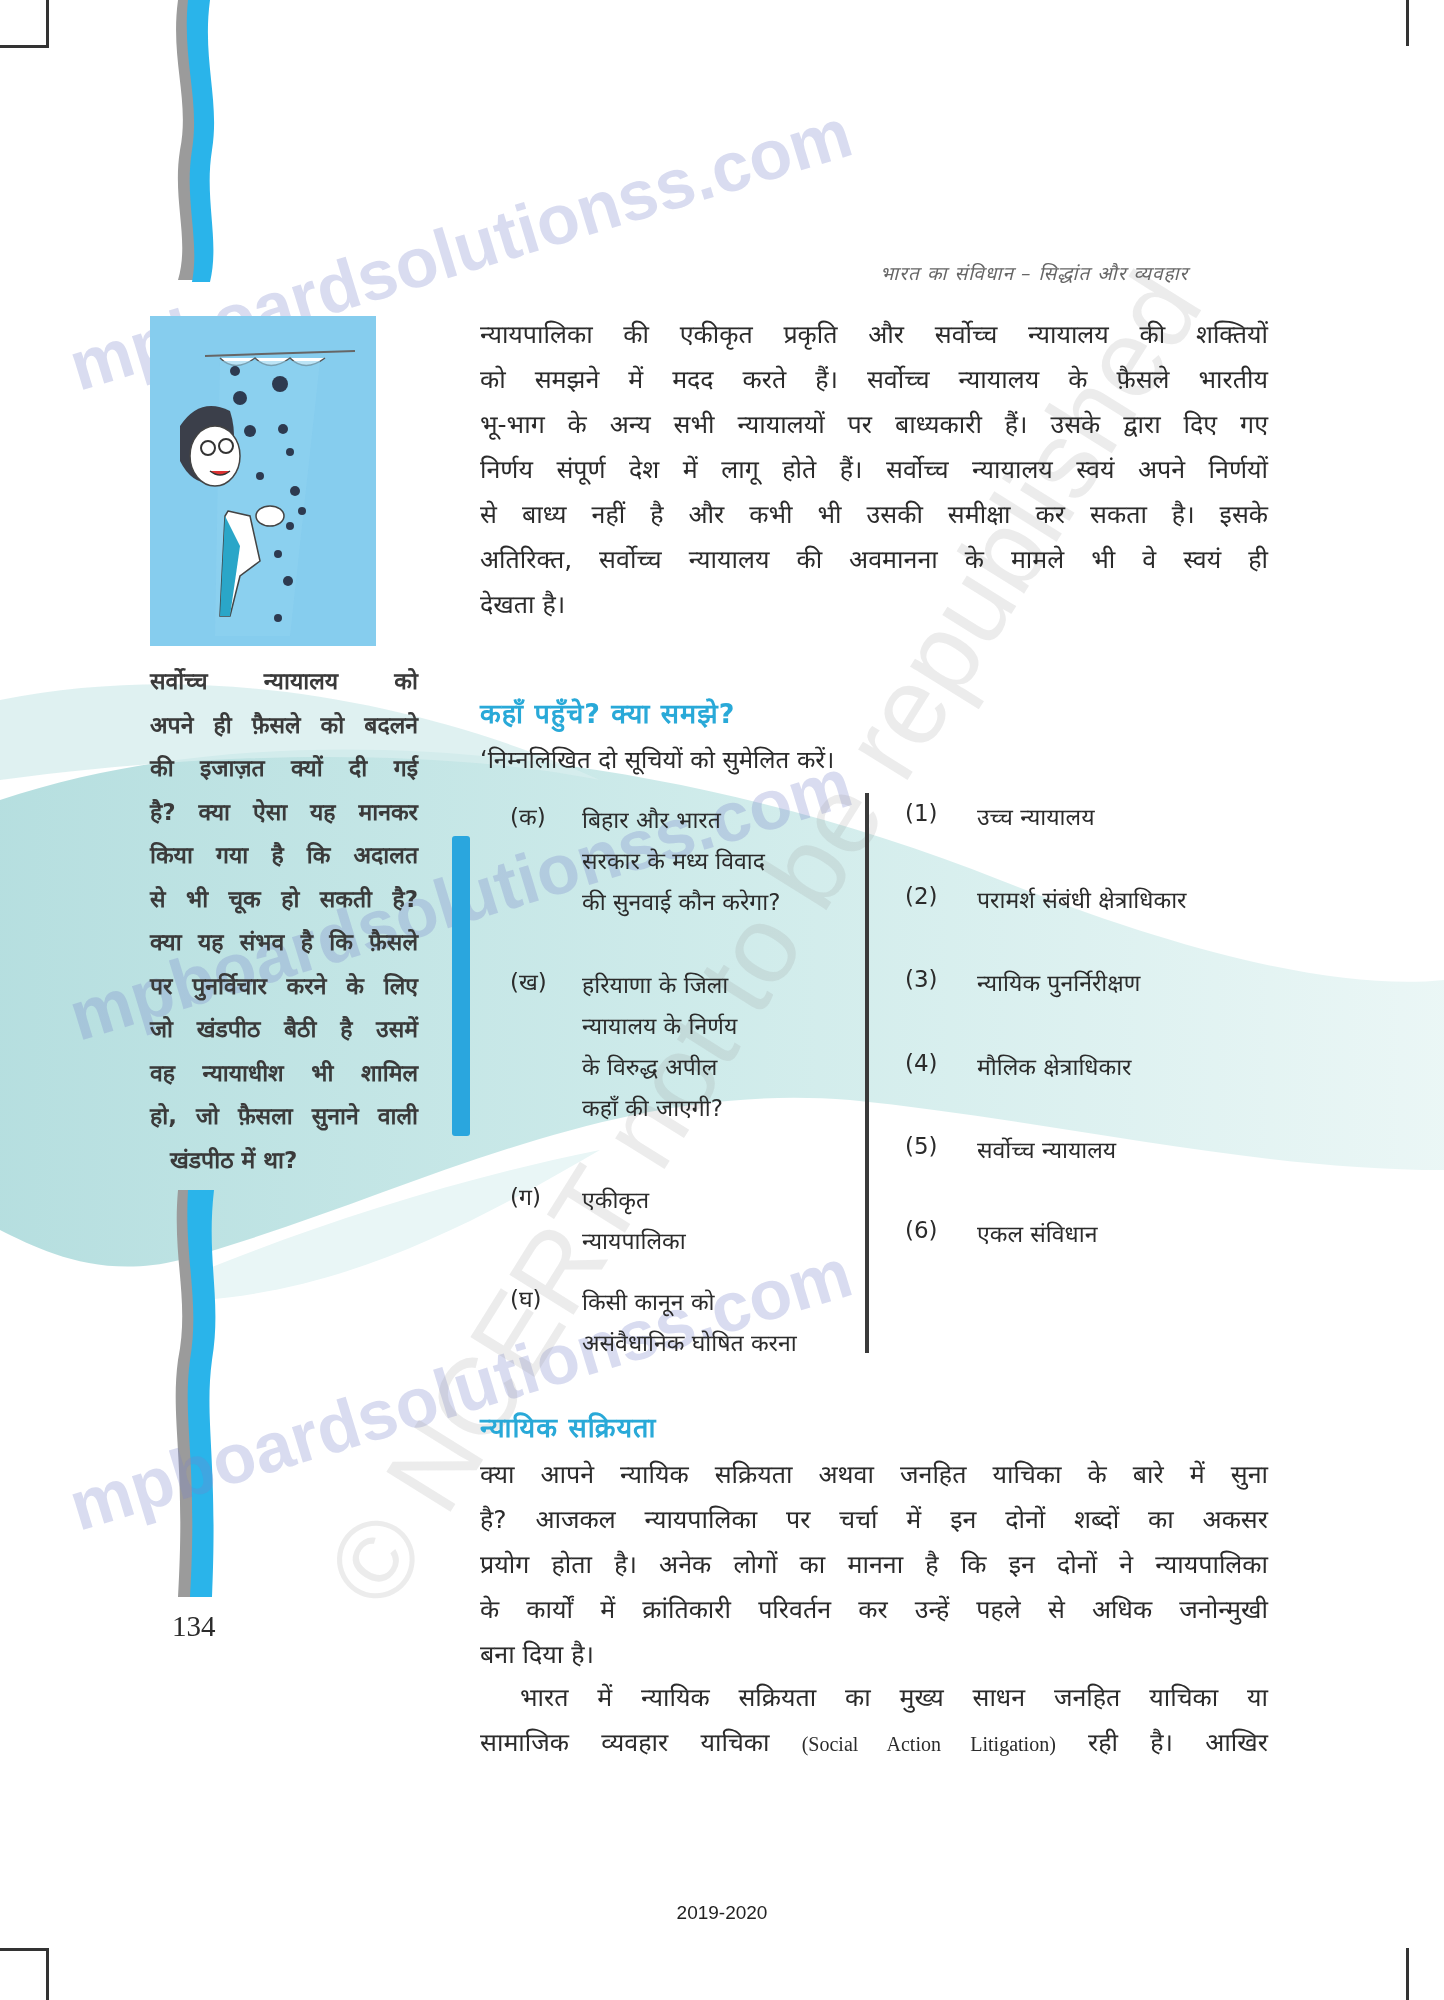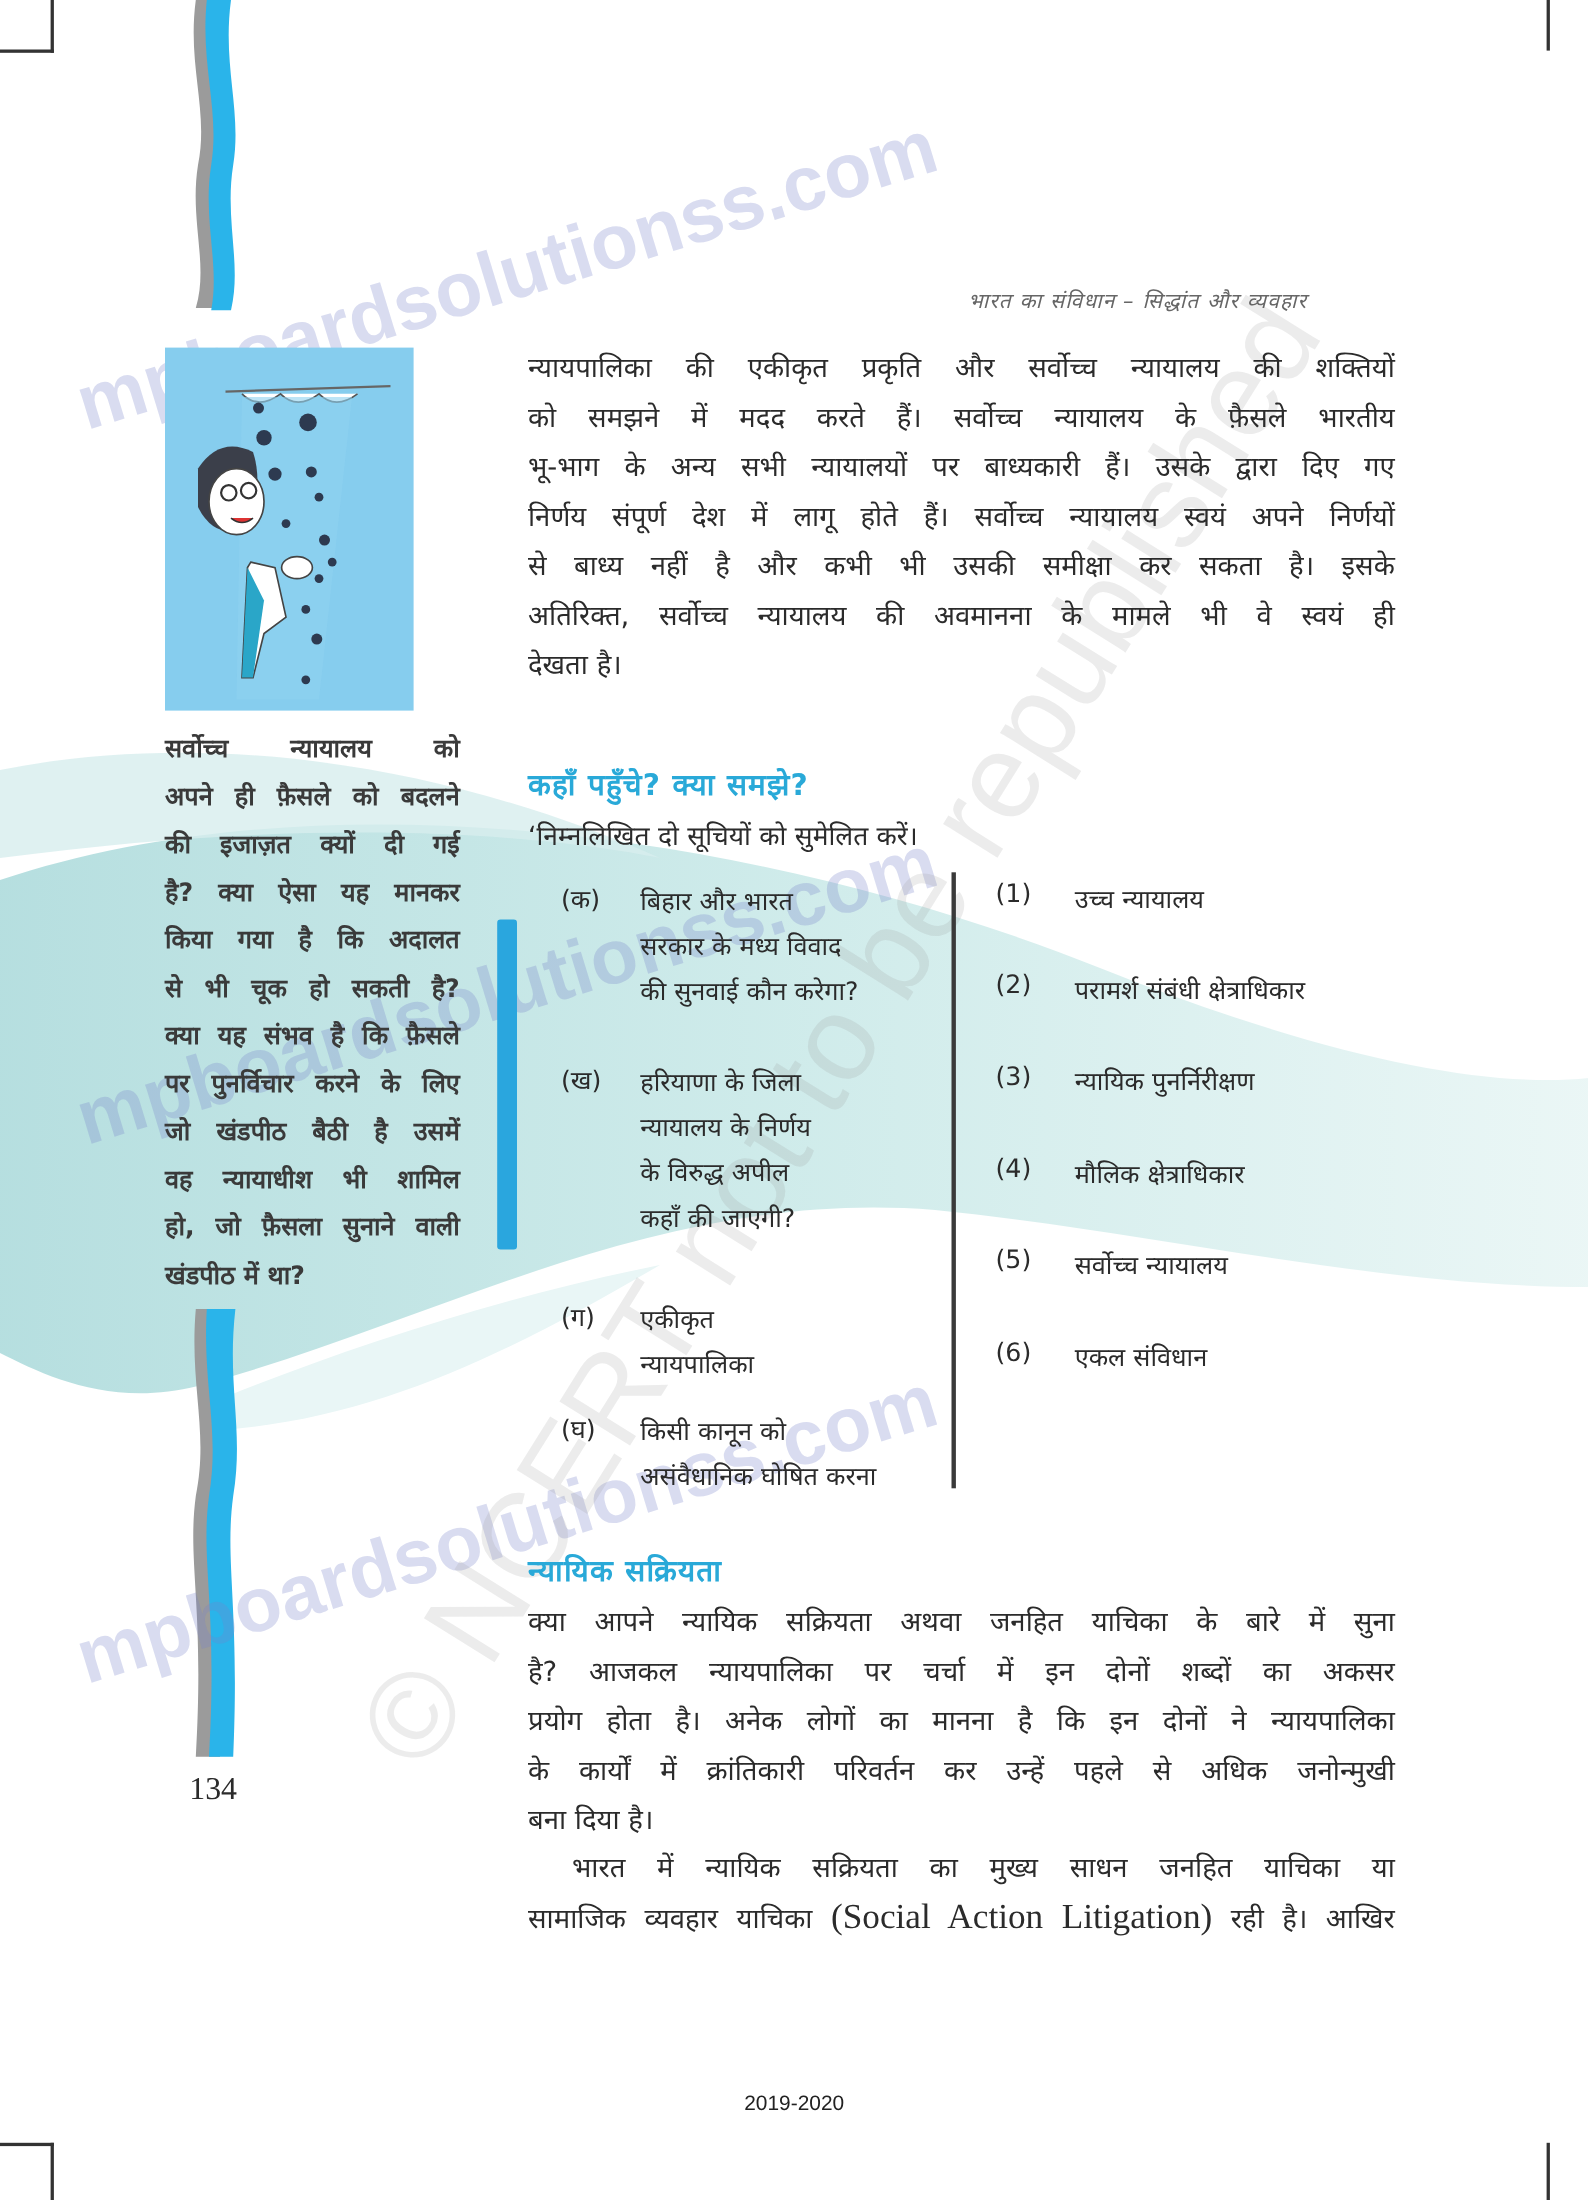--- a/index.html
+++ b/index.html
@@ -32,21 +32,21 @@
     left:150px; top:316px; width:226px; height:330px;
     background:#86cdee; overflow:hidden;
   }
 
   
   .side-q {
     left:150px; top:660px; width:268px;
     font-weight:bold; font-size:23px; line-height:43.5px;
     color:#3a3a3a; text-align:justify; text-align-last:justify;
   }
-  .side-q .last { text-align-last:left; }
+  .side-q .last { text-align-last:left;margin-left:20px; }
 
   
   .main-text {
     left:480px; top:312px; width:788px;
     font-size:25px; line-height:45px; color:#2b2b2b;
     text-align:justify; text-align-last:justify;
   }
   .main-text .last { text-align-last:left; }
 
   .heading {
@@ -67,21 +67,21 @@
   .rt-item .txt { position:absolute; left:72px; width:310px; }
   .divider { left:865px; top:793px; width:4px; height:560px; background:#3a3a3a; }
   .blue-bar { left:452px; top:836px; width:18px; height:300px; background:#2aa6de; border-radius:3px; }
 
   .h2 { left:480px; top:1408px;text-align:center; }
   .para2 { left:480px; top:1452px; width:788px; font-size:25px; line-height:45px;
     text-align:justify; text-align-last:justify; color:#2b2b2b; }
   .para2 .last { text-align-last:left; }
   .para3 { left:480px; top:1675px; width:788px; font-size:25px; line-height:45px;
     text-align:justify; text-align-last:justify; color:#2b2b2b; text-indent:40px; }
-  .en { font-family:"Liberation Serif", serif; font-size:32px;margin-top:11px; }
+  .en { font-family:"Liberation Serif", serif; font-size:20px;margin-top:11px; }
 
   .page-num { left:172px; top:1610px; font-family:"Liberation Serif", serif; font-size:29px; color:#2b2b2b; }
   .footer { left:672px; top:1902px; width:100px; text-align:center; font-family:"Liberation Sans", sans-serif; font-size:19px; color:#222; }
 
   .watermark {
     position:absolute; font-family:"Liberation Sans", sans-serif; font-weight:bold;
     color:rgba(120,130,200,0.28); pointer-events:none; white-space:nowrap;
   }
   .watermark2 {
     position:absolute; font-family:"Liberation Sans", sans-serif;

